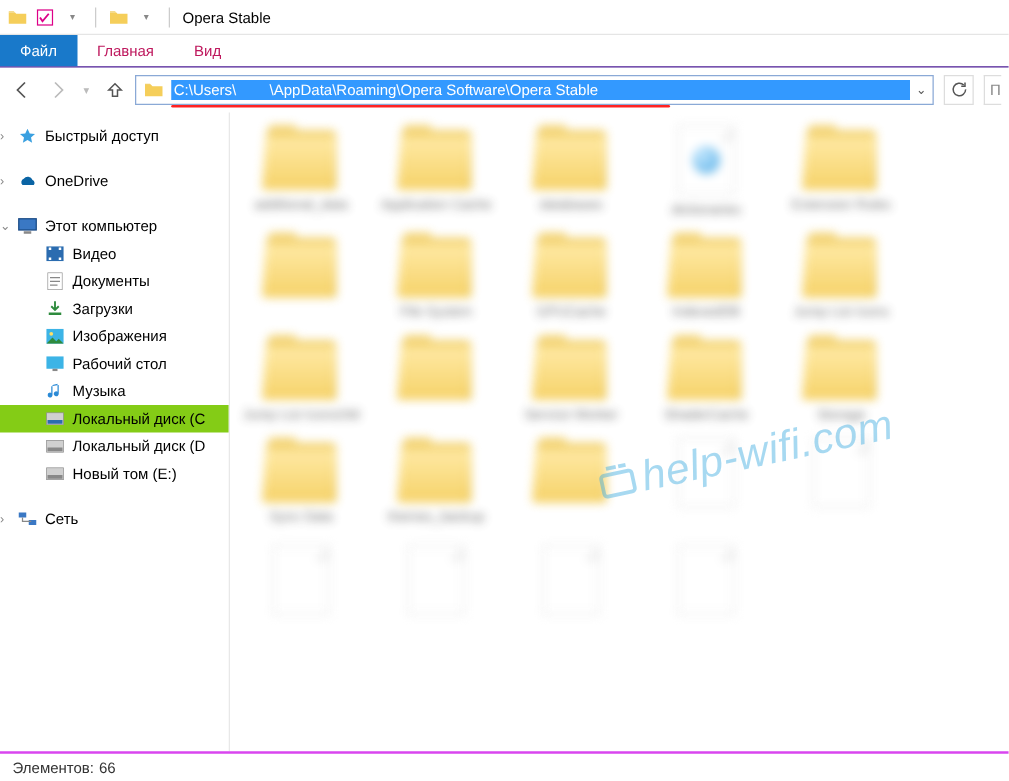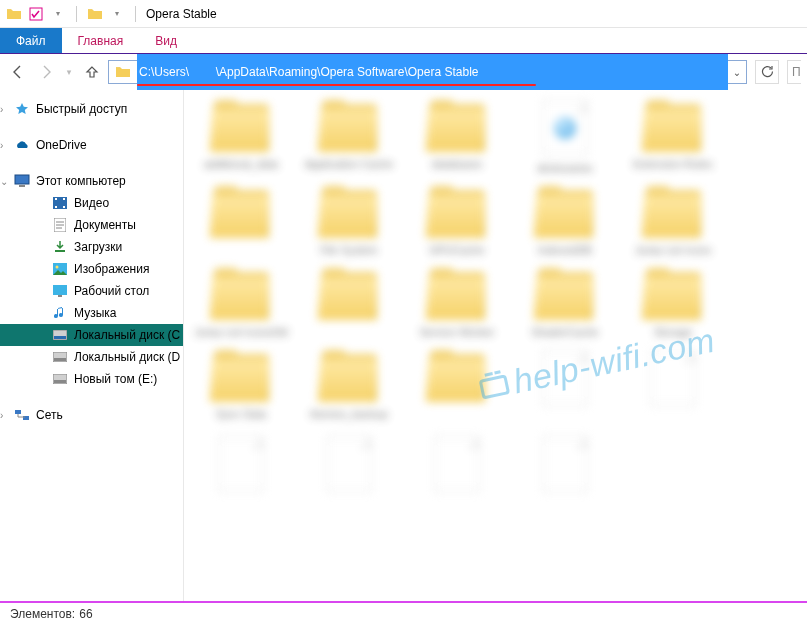--- a/index.html
+++ b/index.html
@@ -16,37 +16,37 @@
   .ribbon { height: 26px; background: #fff; display: flex; align-items: stretch; border-bottom: 1px solid #4c1d95; }
   .ribbon .tab { padding: 0 16px; font-size: 12px; display: flex; align-items: center; color: #be185d; cursor: default; }
   .ribbon .tab.file { background: #1979ca; color: #fff; }
 
   
   .navbar { height: 36px; display: flex; align-items: center; padding: 4px 6px; gap: 4px; }
   .nav-btn { width: 24px; height: 24px; display: flex; align-items: center; justify-content: center; color: #555; }
   .nav-btn.disabled { color: #bbb; }
   .addr-wrap { flex: 1; display: flex; align-items: center; border: 1px solid #8aa9d6; background: #fff; height: 24px; position: relative; }
   .addr-icon { width: 20px; height: 20px; margin: 0 4px; display: flex; align-items: center; justify-content: center; }
-  .addr-input { flex: 1; border: none; outline: none; font-size: 12px; height: 36px; padding: 0 2px; background: #3399ff; color: #fff; }
+  .addr-input { flex: 1; border: none; outline: none; font-size: 12px; height: 16px; padding: 0 2px; background: #3399ff; color: #fff; }
   .addr-input::selection { background: #3399ff; color: #fff; }
   .addr-drop { width: 18px; text-align: center; color: #555; font-size: 10px; }
   .redline { position: absolute; left: 28px; right: 210px; bottom: -3px; height: 2px; background: #ff2222; border-radius: 1px; }
   .refresh-btn { width: 24px; height: 24px; border: 1px solid #ddd; display: flex; align-items: center; justify-content: center; margin-left: 4px; }
   .search-trunc { width: 14px; height: 24px; border: 1px solid #ddd; border-right: none; margin-left: 4px; display: flex; align-items: center; padding-left: 4px; color: #888; overflow: hidden; }
 
   
   .main { position: absolute; top: 90px; bottom: 24px; left: 0; right: 0; display: flex; }
 
   
   .sidebar { width: 184px; border-right: 1px solid #e8e8e8; padding: 8px 0; overflow: hidden; }
   .side-item { display: flex; align-items: center; height: 22px; padding: 0 4px 0 22px; gap: 6px; font-size: 12px; color: #000; white-space: nowrap; position: relative; }
   .side-item.top { padding-left: 14px; }
-  .side-item.lvl2 { padding-left: 52px; }
+  .side-item.lvl2 { padding-left: 36px; }
   .side-item .icon { width: 16px; height: 16px; display: flex; align-items: center; justify-content: center; flex-shrink: 0; }
-  .side-item.selected { background: #0f766e; }
+  .side-item.selected { background: #84cc16; }
   .side-item .expand { position: absolute; left: 6px; color: #888; font-size: 10px; }
   .side-item.top .expand { left: 0px; }
   .side-group-gap { height: 14px; }
 
   
   .content { flex: 1; padding: 10px 8px; overflow: hidden; position: relative; }
   .grid { display: flex; flex-wrap: wrap; gap: 10px 10px; filter: blur(4px); opacity: 0.9; }
   .item { width: 98px; text-align: center; }
   .folder-shape { width: 64px; height: 52px; margin: 0 auto 6px; position: relative; }
   .folder-back { position: absolute; top: 4px; left: 4px; right: 4px; bottom: 0; background: linear-gradient(#f2d06a, #e9bf3e); border-radius: 2px 4px 2px 2px; }

